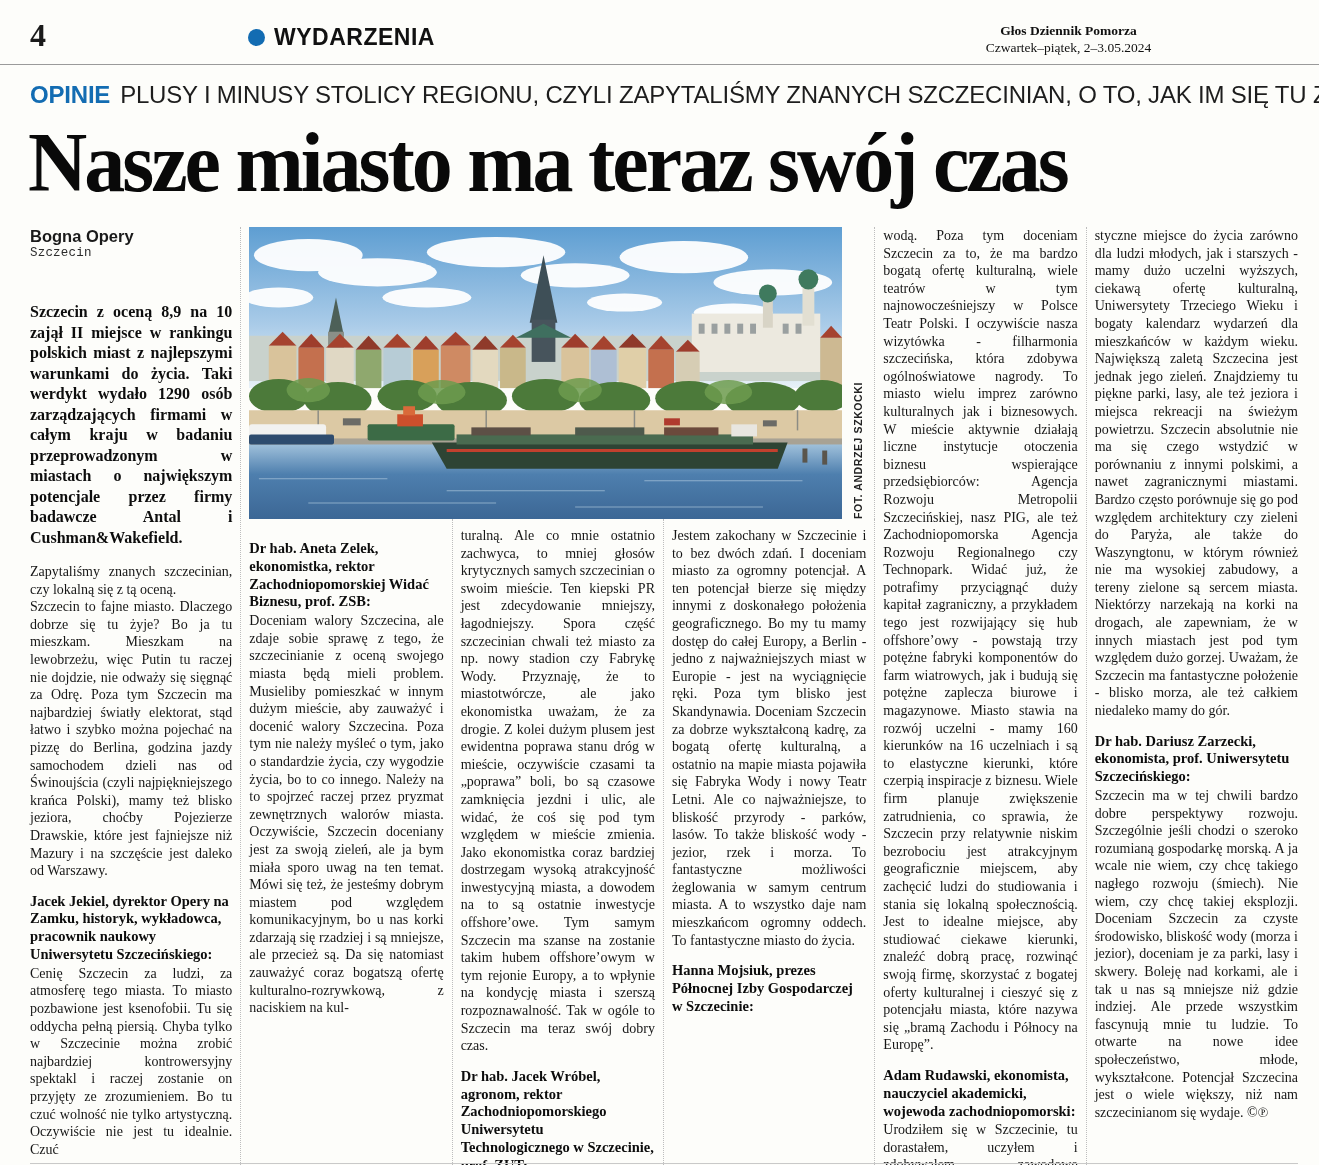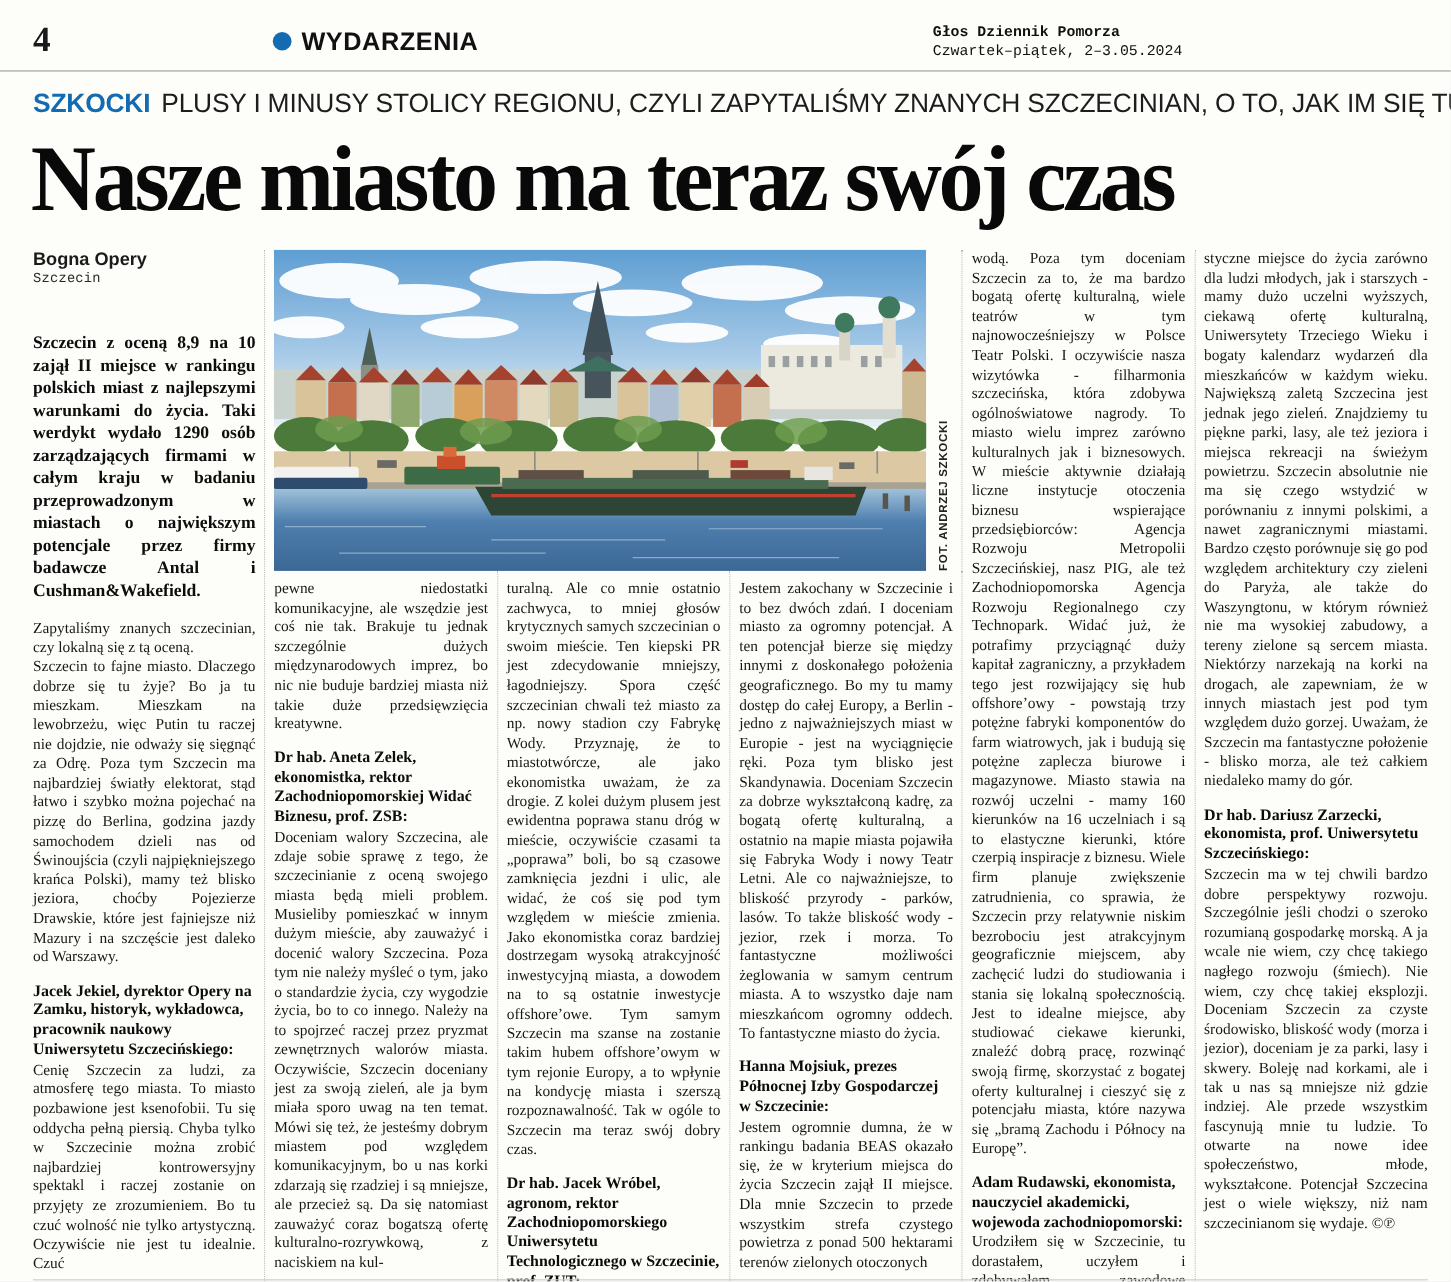--- a/index.html
+++ b/index.html
@@ -12,21 +12,21 @@
   
   .header {
     display:grid; grid-template-columns:218px 600px 1fr;
     align-items:flex-start; padding:20px 30px 8px 30px;
     border-bottom:1px solid #9a9a9a;
   }
   .page-number { font-family:"Liberation Serif", serif; font-weight:bold; font-size:32px; line-height:30px; }
   .section { display:flex; align-items:center; gap:9px; padding-top:4px;text-align:right; }
   .section-dot { width:17px; height:17px; border-radius:50%; background:#136cb2; }
   .section-label { font-family:"Liberation Sans", sans-serif; font-weight:600; font-size:23px; letter-spacing:0.5px; color:#111; }
-  .paper-info { font-family:Liberation Mono, monospace; font-size:13.5px; line-height:17px; color:#111; padding-top:2px; }
+  .paper-info { font-family:Liberation Serif, serif; font-size:13.5px; line-height:17px; color:#111; padding-top:2px;text-align:center; }
   .paper-name { font-weight:bold; }
   
   .kicker {
     padding:16px 30px 0 30px; font-family:"Liberation Sans", sans-serif;
     font-size:24px; letter-spacing:-0.2px; color:#1d1d1d; white-space:nowrap;
   }
   .kicker-label { color:#136cb2; font-weight:800; margin-right:10px; }
   
   .headline {
     padding:6px 30px 0 28px; font-family:"Liberation Serif", serif;
@@ -84,21 +84,21 @@
       <span class="section-dot"></span>
       <span class="section-label">WYDARZENIA</span>
     </div>
     <div class="paper-info">
       <div class="paper-name">Głos Dziennik Pomorza</div>
       <div class="paper-date">Czwartek–piątek, 2–3.05.2024</div>
     </div>
   </div>
 
   <div class="kicker">
-    <span class="kicker-label">SZKOCKI</span><span>PLUSY I MINUSY STOLICY REGIONU, CZYLI ZAPYTALIŚMY ZNANYCH SZCZECINIAN, O TO, JAK IM SIĘ TU ŻYJE</span>
+    <span class="kicker-label">OPINIE</span><span>PLUSY I MINUSY STOLICY REGIONU, CZYLI ZAPYTALIŚMY ZNANYCH SZCZECINIAN, O TO, JAK IM SIĘ TU ŻYJE</span>
   </div>
 
   <h1 class="headline">Nasze miasto ma teraz swój czas</h1>
 
   <div class="content">
 
     <div class="col col1">
       <div class="byline-author">Bogna Opery</div>
       <div class="byline-place">Szczecin</div>
       <p class="lead">Szczecin z oceną 8,9 na 10 zajął II miejsce w rankingu polskich miast z najlepszymi warunkami do życia. Taki werdykt wydało 1290 osób zarządzających firmami w całym kraju w badaniu przeprowadzonym w miastach o największym potencjale przez firmy badawcze Antal i Cushman&amp;Wakefield.</p>
@@ -256,34 +256,32 @@
           <g fill="#5a554c">
               <rect x="560" y="220" width="5" height="14"></rect>
               <rect x="580" y="222" width="5" height="14"></rect>
             </g>
         </svg>
         <span class="photo-credit">FOT. ANDRZEJ SZKOCKI</span>
       </div>
     </div>
 
     <div class="col col2">
-      <p class="body">pewne niedostatki komunikacyjne, ale wszędzie jest coś nie tak. Brakuje tu jednak szczególnie dużych międzynarodowych imprez, bo nic nie buduje bardziej miasta niż takie duże przedsięwzięcia kreatywne.</p>
       <h3 class="subhead">Dr hab. Aneta Zelek, ekonomistka, rektor Zachodniopomorskiej Widać Biznesu, prof. ZSB:</h3>
       <p class="body">Doceniam walory Szczecina, ale zdaje sobie sprawę z tego, że szczecinianie z oceną swojego miasta będą mieli problem. Musieliby pomieszkać w innym dużym mieście, aby zauważyć i docenić walory Szczecina. Poza tym nie należy myśleć o tym, jako o standardzie życia, czy wygodzie życia, bo to co innego. Należy na to spojrzeć raczej przez pryzmat zewnętrznych walorów miasta. Oczywiście, Szczecin doceniany jest za swoją zieleń, ale ja bym miała sporo uwag na ten temat. Mówi się też, że jesteśmy dobrym miastem pod względem komunikacyjnym, bo u nas korki zdarzają się rzadziej i są mniejsze, ale przecież są. Da się natomiast zauważyć coraz bogatszą ofertę kulturalno-rozrywkową, z naciskiem na kul-</p>
     </div>
 
     <div class="col col3">
       <p class="body">turalną. Ale co mnie ostatnio zachwyca, to mniej głosów krytycznych samych szczecinian o swoim mieście. Ten kiepski PR jest zdecydowanie mniejszy, łagodniejszy. Spora część szczecinian chwali też miasto za np. nowy stadion czy Fabrykę Wody. Przyznaję, że to miastotwórcze, ale jako ekonomistka uważam, że za drogie. Z kolei dużym plusem jest ewidentna poprawa stanu dróg w mieście, oczywiście czasami ta „poprawa” boli, bo są czasowe zamknięcia jezdni i ulic, ale widać, że coś się pod tym względem w mieście zmienia. Jako ekonomistka coraz bardziej dostrzegam wysoką atrakcyjność inwestycyjną miasta, a dowodem na to są ostatnie inwestycje offshore’owe. Tym samym Szczecin ma szanse na zostanie takim hubem offshore’owym w tym rejonie Europy, a to wpłynie na kondycję miasta i szerszą rozpoznawalność. Tak w ogóle to Szczecin ma teraz swój dobry czas.</p>
       <h3 class="subhead">Dr hab. Jacek Wróbel, agronom, rektor Zachodniopomorskiego Uniwersytetu Technologicznego w Szczecinie, prof. ZUT:</h3>
     </div>
 
     <div class="col col4">
       <p class="body">Jestem zakochany w Szczecinie i to bez dwóch zdań. I doceniam miasto za ogromny potencjał. A ten potencjał bierze się między innymi z doskonałego położenia geograficznego. Bo my tu mamy dostęp do całej Europy, a Berlin - jedno z najważniejszych miast w Europie - jest na wyciągnięcie ręki. Poza tym blisko jest Skandynawia. Doceniam Szczecin za dobrze wykształconą kadrę, za bogatą ofertę kulturalną, a ostatnio na mapie miasta pojawiła się Fabryka Wody i nowy Teatr Letni. Ale co najważniejsze, to bliskość przyrody - parków, lasów. To także bliskość wody - jezior, rzek i morza. To fantastyczne możliwości żeglowania w samym centrum miasta. A to wszystko daje nam mieszkańcom ogromny oddech. To fantastyczne miasto do życia.</p>
       <h3 class="subhead">Hanna Mojsiuk, prezes Północnej Izby Gospodarczej w Szczecinie:</h3>
-      <p class="body">Jestem ogromnie dumna, że w rankingu badania BEAS okazało się, że w kryterium miejsca do życia Szczecin zajął II miejsce. Dla mnie Szczecin to przede wszystkim strefa czystego powietrza z ponad 500 hektarami terenów zielonych otoczonych</p>
     </div>
 
     <div class="col col5">
       <p class="body">wodą. Poza tym doceniam Szczecin za to, że ma bardzo bogatą ofertę kulturalną, wiele teatrów w tym najnowocześniejszy w Polsce Teatr Polski. I oczywiście nasza wizytówka - filharmonia szczecińska, która zdobywa ogólnoświatowe nagrody. To miasto wielu imprez zarówno kulturalnych jak i biznesowych. W mieście aktywnie działają liczne instytucje otoczenia biznesu wspierające przedsiębiorców: Agencja Rozwoju Metropolii Szczecińskiej, nasz PIG, ale też Zachodniopomorska Agencja Rozwoju Regionalnego czy Technopark. Widać już, że potrafimy przyciągnąć duży kapitał zagraniczny, a przykładem tego jest rozwijający się hub offshore’owy - powstają trzy potężne fabryki komponentów do farm wiatrowych, jak i budują się potężne zaplecza biurowe i magazynowe. Miasto stawia na rozwój uczelni - mamy 160 kierunków na 16 uczelniach i są to elastyczne kierunki, które czerpią inspiracje z biznesu. Wiele firm planuje zwiększenie zatrudnienia, co sprawia, że Szczecin przy relatywnie niskim bezrobociu jest atrakcyjnym geograficznie miejscem, aby zachęcić ludzi do studiowania i stania się lokalną społecznością. Jest to idealne miejsce, aby studiować ciekawe kierunki, znaleźć dobrą pracę, rozwinąć swoją firmę, skorzystać z bogatej oferty kulturalnej i cieszyć się z potencjału miasta, które nazywa się „bramą Zachodu i Północy na Europę”.</p>
       <h3 class="subhead">Adam Rudawski, ekonomista, nauczyciel akademicki, wojewoda zachodniopomorski:</h3>
       <p class="body">Urodziłem się w Szczecinie, tu dorastałem, uczyłem i zdobywałem zawodowe doświadczenie. Bardzo dobrze znam to miasto i jego zalety. To fanta-</p>
     </div>
 
     <div class="col col6">
       <p class="body">styczne miejsce do życia zarówno dla ludzi młodych, jak i starszych - mamy dużo uczelni wyższych, ciekawą ofertę kulturalną, Uniwersytety Trzeciego Wieku i bogaty kalendarz wydarzeń dla mieszkańców w każdym wieku. Największą zaletą Szczecina jest jednak jego zieleń. Znajdziemy tu piękne parki, lasy, ale też jeziora i miejsca rekreacji na świeżym powietrzu. Szczecin absolutnie nie ma się czego wstydzić w porównaniu z innymi polskimi, a nawet zagranicznymi miastami. Bardzo często porównuje się go pod względem architektury czy zieleni do Paryża, ale także do Waszyngtonu, w którym również nie ma wysokiej zabudowy, a tereny zielone są sercem miasta. Niektórzy narzekają na korki na drogach, ale zapewniam, że w innych miastach jest pod tym względem dużo gorzej. Uważam, że Szczecin ma fantastyczne położenie - blisko morza, ale też całkiem niedaleko mamy do gór.</p>

